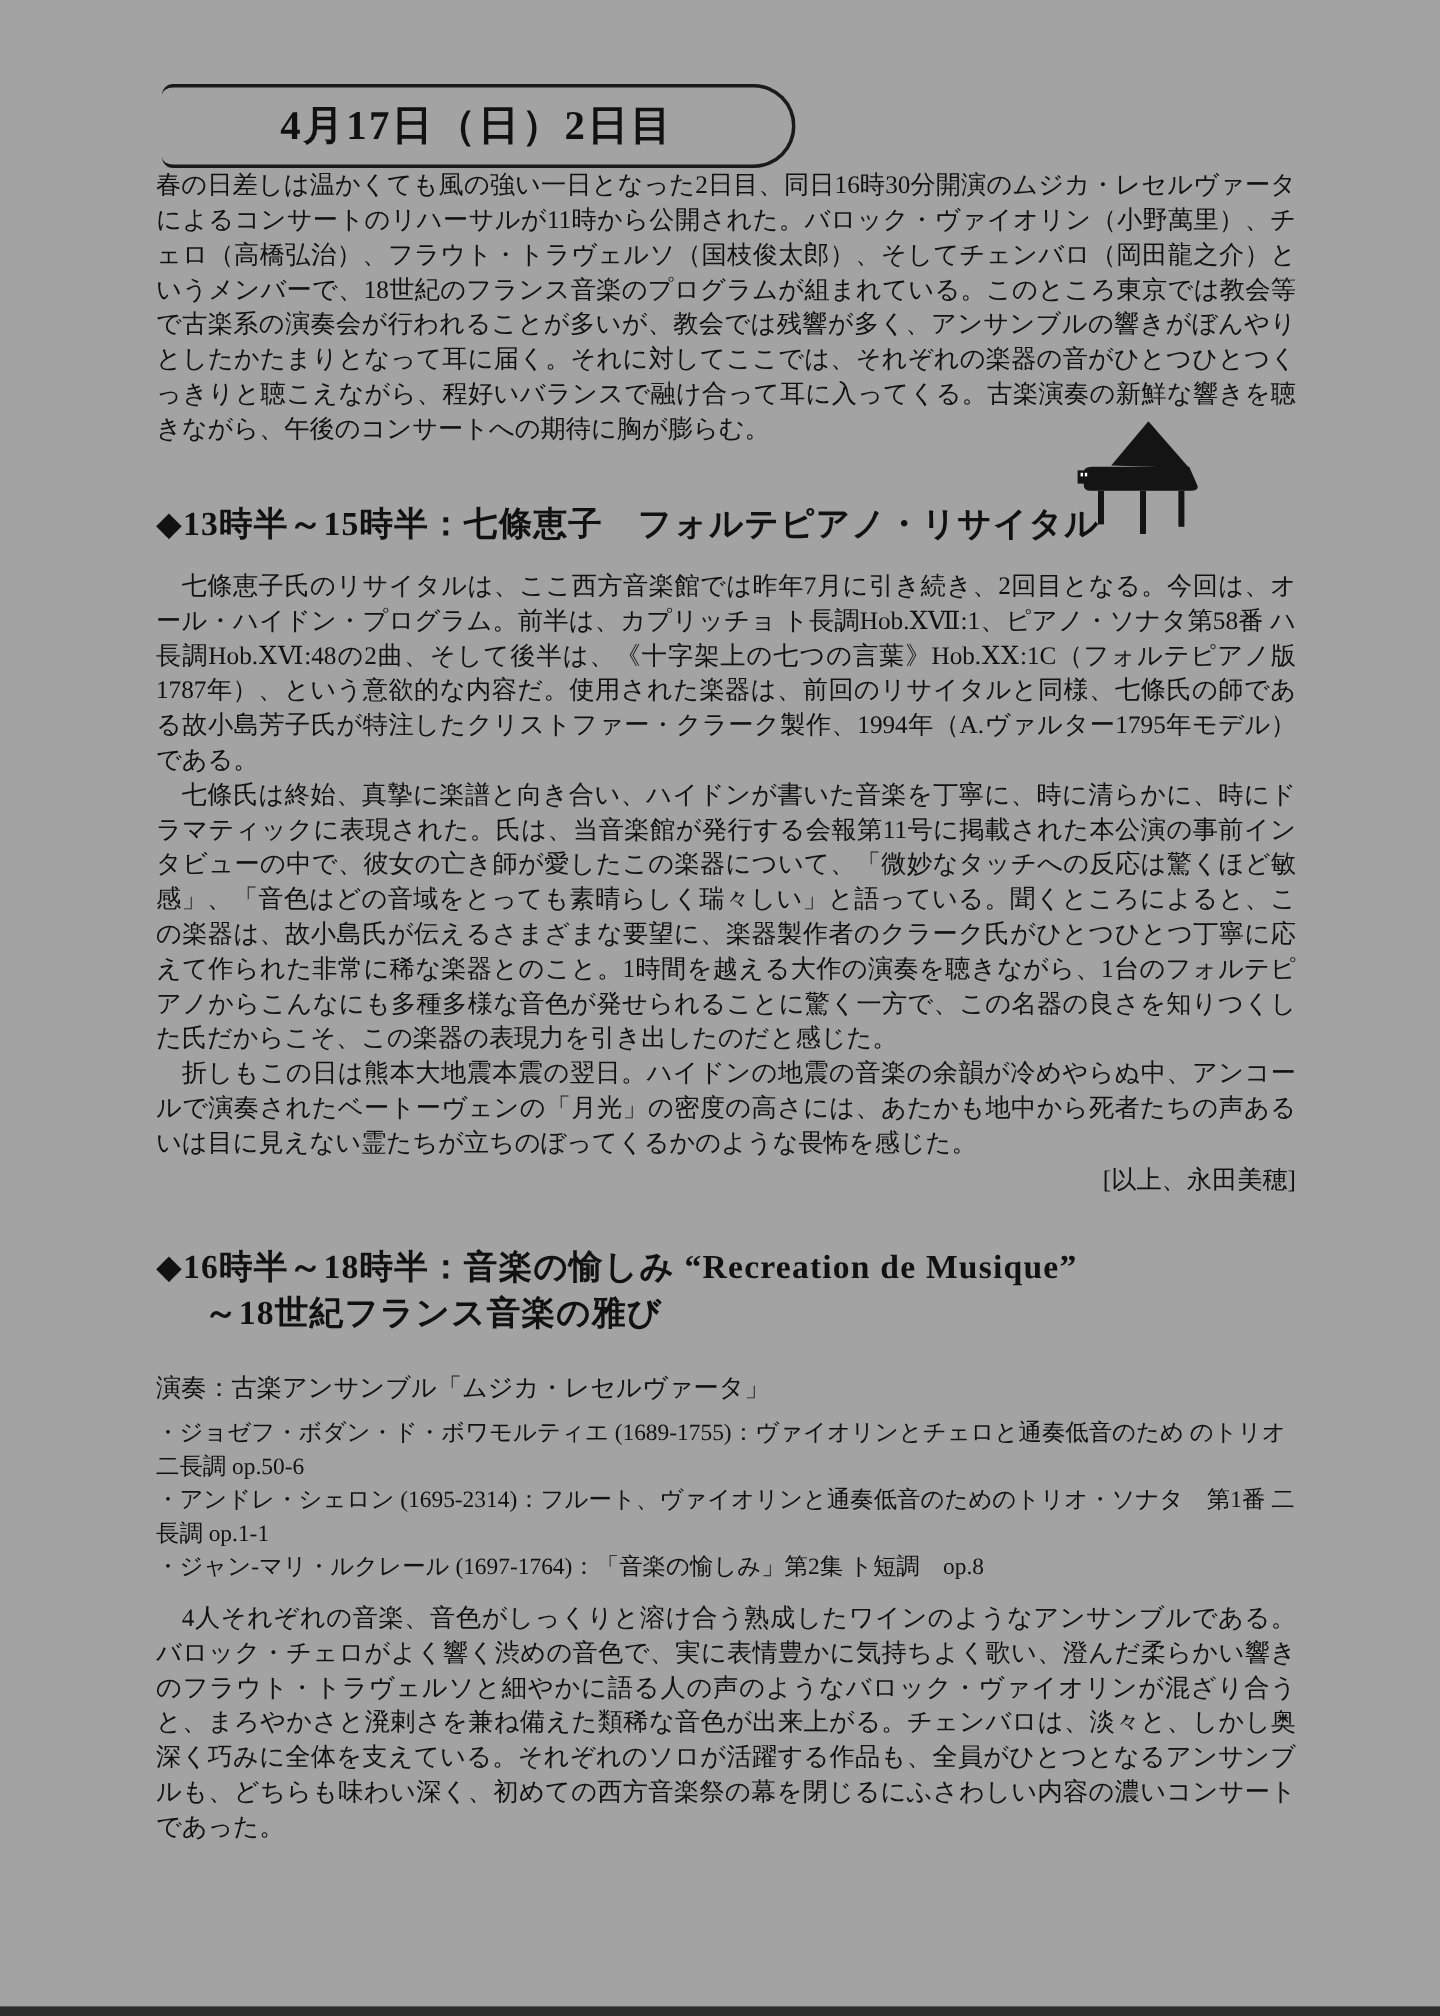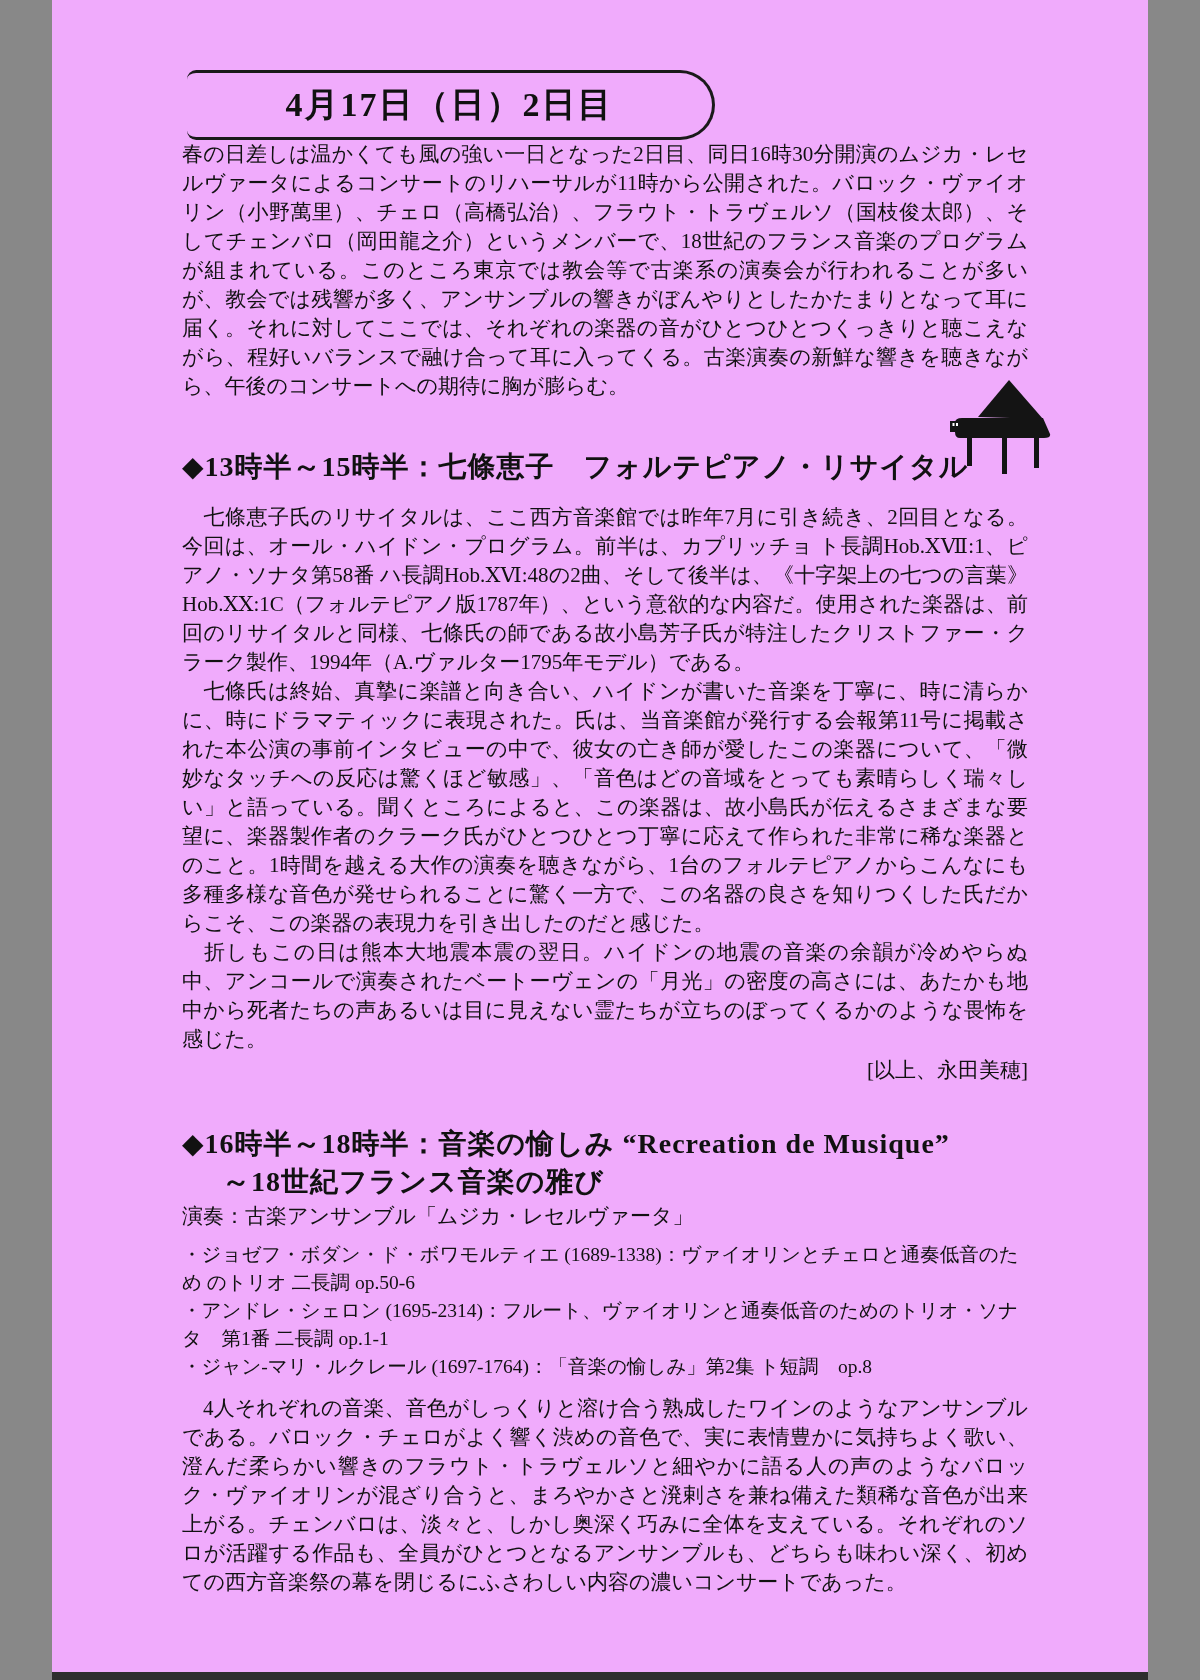--- a/index.html
+++ b/index.html
@@ -1,22 +1,22 @@
 <!DOCTYPE html>
 <html lang="ja"><head>
 <meta charset="utf-8">
 <style>
   * { margin: 0; padding: 0; box-sizing: border-box; }
   html, body { background: #888; }
   .page {
     position: relative;
-    width: 1096px;
+    width: 1200px;
     height: 1680px;
     margin: 0 auto;
-    background: #f0abfc;
+    background: #a3a3a3;
     font-family: "Liberation Serif", "DejaVu Serif", serif;
     color: #111111;
     overflow: hidden;
   }
   .content {
     position: absolute;
     left: 130px;
     right: 120px;
     top: 0;
   }
@@ -63,21 +63,21 @@
   .sec1-paragraphs { margin-top: 17px; }
   .byline {
     font-size: 21px;
     line-height: 29px;
     text-align: right;
     margin-top: 2px;
   }
   .heading2 { margin-top: 40px; }
   .heading2-line2 { padding-left: 40px; }
   .performers {
-    margin-top: 0;
+    margin-top: 27px;
     font-size: 21px;
     line-height: 31px;
     text-align: justify;
   }
   .program-list {
     margin-top: 9px;
     font-size: 19.5px;
     line-height: 28px;
     list-style: none;
   }
@@ -134,21 +134,21 @@
     <div class="heading2">
       <div class="section-heading">◆16時半～18時半：音楽の愉しみ “Recreation de Musique”</div>
       <div class="section-heading heading2-line2">～18世紀フランス音楽の雅び</div>
     </div>
 
     <div class="performers">
       <div>演奏：古楽アンサンブル「ムジカ・レセルヴァータ」</div>
     </div>
 
     <ul class="program-list">
-      <li>・ジョゼフ・ボダン・ド・ボワモルティエ (1689-1338)：ヴァイオリンとチェロと通奏低音のため のトリオ 二長調 op.50-6</li>
+      <li>・ジョゼフ・ボダン・ド・ボワモルティエ (1689-1755)：ヴァイオリンとチェロと通奏低音のため のトリオ 二長調 op.50-6</li>
       <li>・アンドレ・シェロン (1695-2314)：フルート、ヴァイオリンと通奏低音のためのトリオ・ソナタ　第1番 二長調 op.1-1</li>
       <li>・ジャン-マリ・ルクレール (1697-1764)：「音楽の愉しみ」第2集 ト短調　op.8</li>
     </ul>
 
     <p class="body-text final-para">　4人それぞれの音楽、音色がしっくりと溶け合う熟成したワインのようなアンサンブルである。バロック・チェロがよく響く渋めの音色で、実に表情豊かに気持ちよく歌い、澄んだ柔らかい響きのフラウト・トラヴェルソと細やかに語る人の声のようなバロック・ヴァイオリンが混ざり合うと、まろやかさと溌剌さを兼ね備えた類稀な音色が出来上がる。チェンバロは、淡々と、しかし奥深く巧みに全体を支えている。それぞれのソロが活躍する作品も、全員がひとつとなるアンサンブルも、どちらも味わい深く、初めての西方音楽祭の幕を閉じるにふさわしい内容の濃いコンサートであった。</p>
 
   </div>
 
   <div class="bottom-bar"></div>
 </div>

